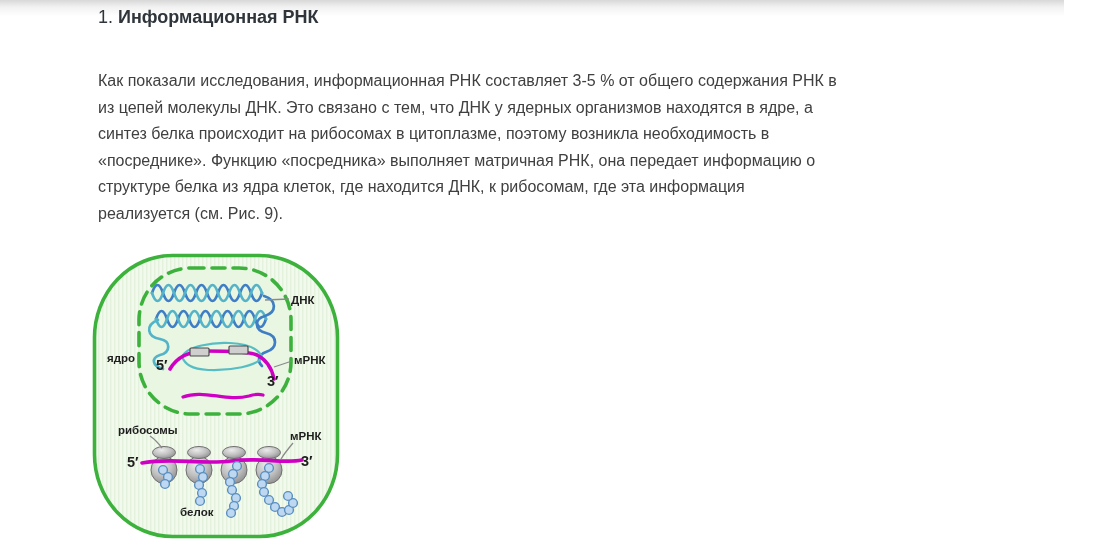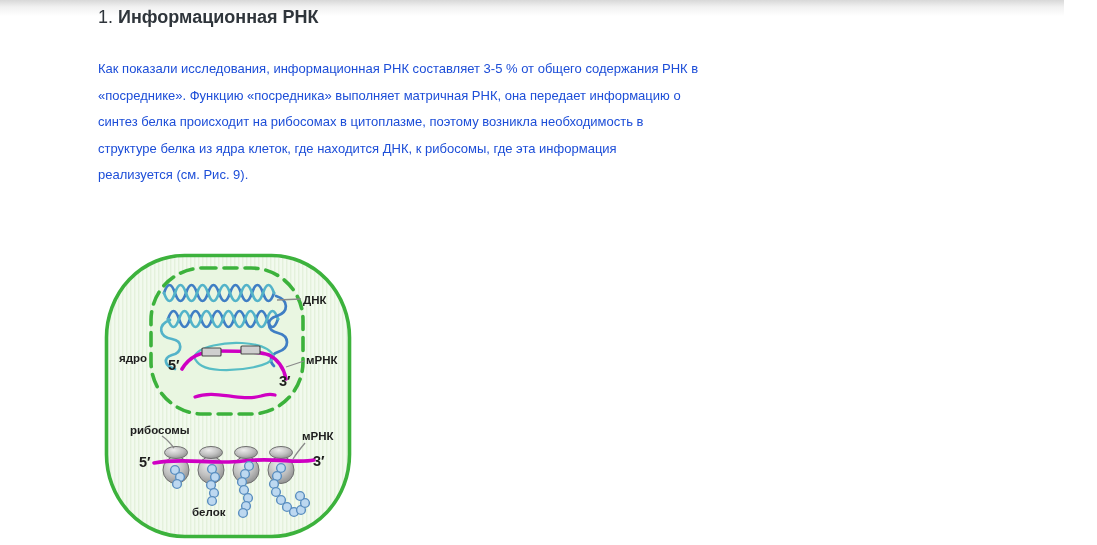--- a/index.html
+++ b/index.html
@@ -24,31 +24,31 @@
     left: 98px; top: 6px;
     font-size: 18px;
     line-height: 22px;
     color: #2f353b;
     font-weight: 400;
     white-space: nowrap;
   }
   .heading .bold { font-weight: 700; }
   .para {
     position: absolute;
-    left: 98px; top: 56px;
-    color: #1d4ed8;
-    font-size: 13px;
+    left: 98px; top: 68px;
+    color: #404040;
+    font-size: 16px;
   }
   .para .line {
     line-height: 26.6px;
     white-space: nowrap;
   }
   .figure-wrap {
     position: absolute;
-    left: 93px; top: 248px;
+    left: 81px; top: 248px;
     width: 310px; height: 297px;
   }
   svg text {
     font-family: "Liberation Sans", "DejaVu Sans", sans-serif;
     fill: #1e1e1e;
     font-weight: 700;
   }
   .fig-label { font-size: 11.5px; }
   .fig-prime { font-size: 14.5px; }
   .pointer { stroke: #8a8a8a; stroke-width: 1.3; fill: none; }
@@ -59,23 +59,24 @@
 <body>
 
 <div class="page">
 
   <div class="top-shadow"></div>
 
   <h1 class="heading"><span>1.</span> <span class="bold">Информационная РНК</span></h1>
 
   <div class="para">
     <div class="line">Как показали исследования, информационная РНК составляет 3-5 % от общего содержания РНК в</div>
+    <div class="line">из цепей молекулы ДНК. Это связано с тем, что ДНК у ядерных организмов находятся в ядре, а</div>
+    <div class="line">синтез белка происходит на рибосомах в цитоплазме, поэтому возникла необходимость в</div>
     <div class="line">«посреднике». Функцию «посредника» выполняет матричная РНК, она передает информацию о</div>
-    <div class="line">синтез белка происходит на рибосомах в цитоплазме, поэтому возникла необходимость в</div>
-    <div class="line">структуре белка из ядра клеток, где находится ДНК, к рибосомы, где эта информация</div>
+    <div class="line">структуре белка из ядра клеток, где находится ДНК, к рибосомам, где эта информация</div>
     <div class="line">реализуется (см. Рис. 9).</div>
   </div>
 
   <div class="figure-wrap">
     <svg width="310" height="297" viewBox="95 248 310 297">
       <defs>
         <pattern id="stripes" width="4" height="8" patternUnits="userSpaceOnUse">
           <rect width="4" height="8" fill="#f2faee"></rect>
           <rect x="0" width="1.4" height="8" fill="#e4f1dc"></rect>
         </pattern>

